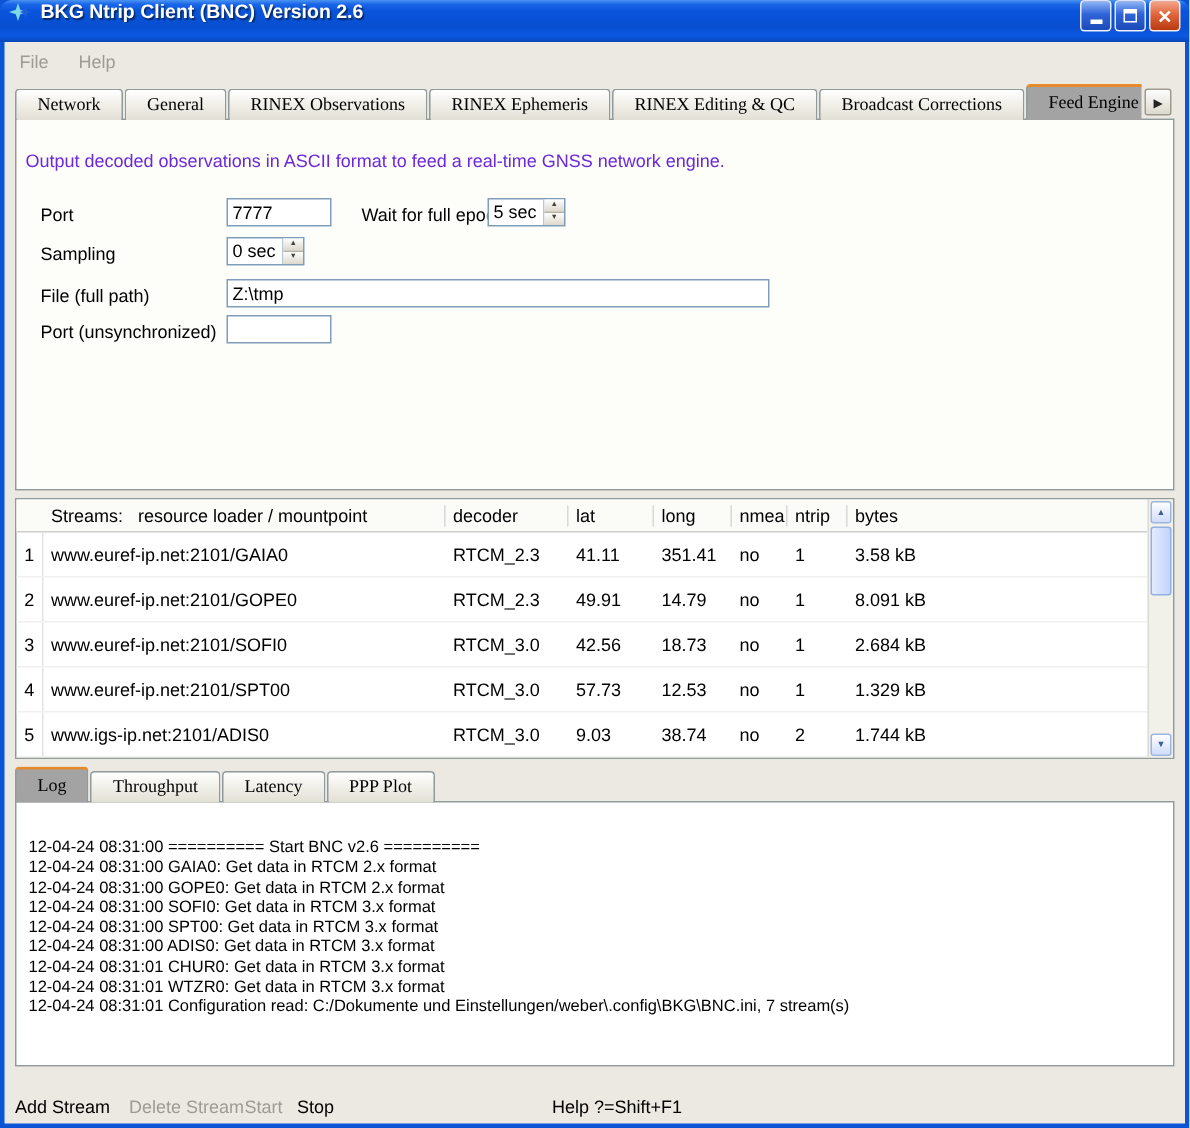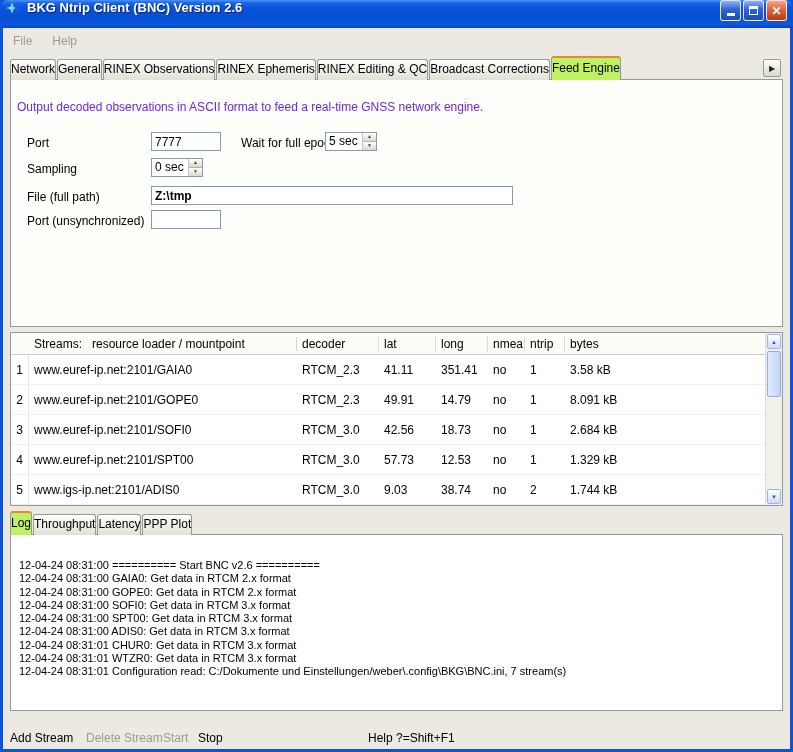--- a/index.html
+++ b/index.html
@@ -15,24 +15,24 @@
   .wbtn.minmax{background:linear-gradient(180deg,#8fb4f4,#2e63d8 45%,#1c4bb8);}
   .wbtn.close{background:linear-gradient(180deg,#f4a68c,#e0653c 45%,#b83a10);font-size:12px;font-weight:bold;}
   .glyph-min{width:8px;height:3px;background:#fff;align-self:flex-end;margin-bottom:4px;}
   .glyph-max{width:9px;height:9px;border:1px solid #fff;border-top:3px solid #fff;}
   
   .body{position:absolute;top:28px;left:3px;width:787px;height:721px;background:#ebe9e1;}
   .menubar{position:absolute;top:0;left:0;right:0;height:26px;display:flex;align-items:center;padding-left:10px;gap:20px;}
   .menu-item{color:#9c9c95;font-size:12px;}
   
   .tabstrip{position:absolute;top:28px;left:7px;width:751px;height:24px;display:flex;align-items:flex-end;overflow:hidden;z-index:3;}
-  .tab{flex:0 0 auto;height:21px;line-height:19px;padding:0 0;font-size:12px;color:#000;white-space:nowrap;
+  .tab{flex:0 0 auto;height:21px;line-height:19px;padding:0 14px;font-size:12px;color:#000;white-space:nowrap;
     background:linear-gradient(180deg,#ffffff,#f1f0ea 45%,#e2e0d5);
-    border:1px solid #919b9c;border-bottom:none;border-radius:3px 3px 0 0;margin-right:1px;}
-  .tab.active{height:24px;line-height:20px;background:#bef264;border-top:2px solid #e68b2c;position:relative;z-index:4;}
+    border:1px solid #919b9c;border-bottom:none;border-radius:3px 3px 0 0;margin-right:1px;font-family:Liberation Serif, serif;}
+  .tab.active{height:24px;line-height:20px;background:#a3a3a3;border-top:2px solid #e68b2c;position:relative;z-index:4;}
   .tabscroll{position:absolute;top:31px;left:760px;width:18px;height:18px;background:linear-gradient(180deg,#fdfdfc,#dcd9cd);
     border:1px solid #9d9a90;border-radius:2px;display:flex;align-items:center;justify-content:center;font-size:8px;color:#222;z-index:3;}
   
   .feed-panel{position:absolute;top:51px;left:7px;width:773px;height:248px;background:#fdfdfa;border:1px solid #919b9c;z-index:1;}
   .desc{position:absolute;left:6px;top:20px;font-size:12px;color:#6d28d9;}
   .lbl{position:absolute;font-size:12px;color:#000;white-space:nowrap;}
   input.txt{position:absolute;height:19px;border:1px solid #7f9db9;font:12px "Liberation Sans",sans-serif;padding:0 3px;background:#fff;color:#000;}
   .spin{position:absolute;height:19px;border:1px solid #7f9db9;background:#fff;display:flex;}
   .spin-text{flex:1;font-size:12px;padding:1px 2px 0 3px;line-height:15px;white-space:nowrap;}
   .spin-btns{width:14px;display:flex;flex-direction:column;border-left:1px solid #b9c7d4;}
@@ -125,21 +125,21 @@
       <span class="lbl" style="left:16px;top:82px;">Sampling</span>
       <span class="spin" style="left:140px;top:78px;width:52px;">
         <span class="spin-text">0 sec</span>
         <span class="spin-btns">
           <span class="spin-btn"><span>▲</span></span>
           <span class="spin-btn"><span>▼</span></span>
         </span>
       </span>
 
       <span class="lbl" style="left:16px;top:110px;">File (full path)</span>
-      <input class="txt" style="left: 140px; top: 106px; width: 362px; font-weight: bold;" value="Z:\tmp">
+      <input class="txt" style="left: 140px; top: 106px; width: 362px;" value="Z:\tmp">
 
       <span class="lbl" style="left:16px;top:134px;">Port (unsynchronized)</span>
       <input class="txt" style="left: 140px; top: 130px; width: 70px;" value="">
     </div>
 
     <div class="streams">
       <div class="thead">
         <span class="hc" style="border-right:none;"></span>
         <span class="hc">Streams:   resource loader / mountpoint</span>
         <span class="hc">decoder</span>

